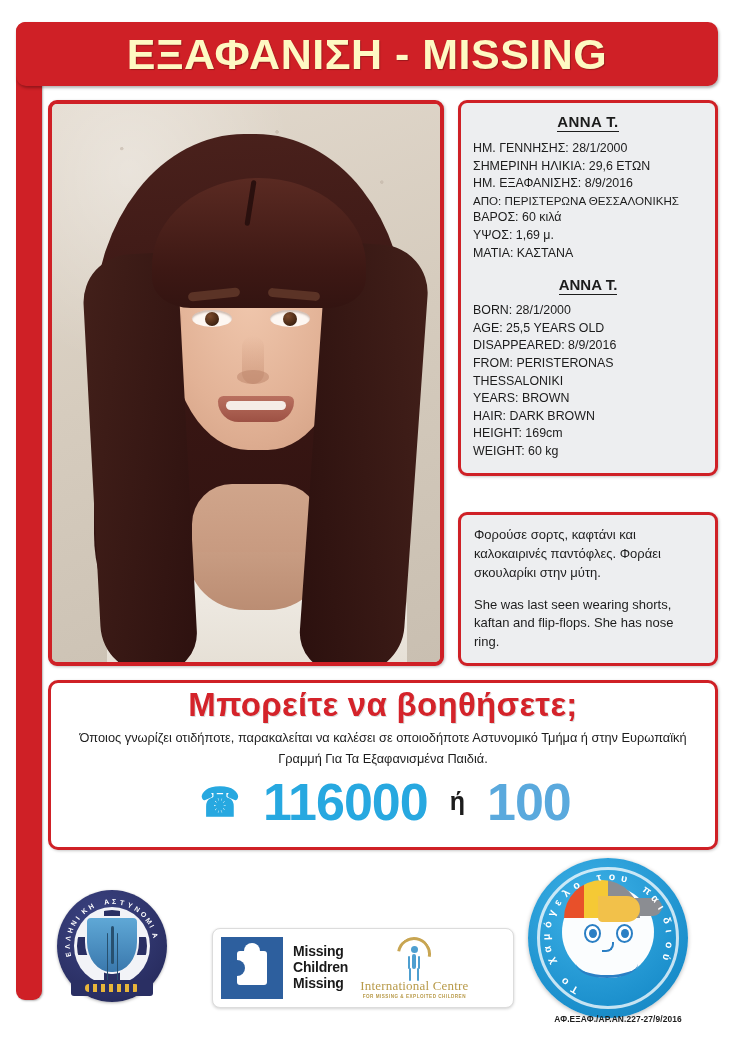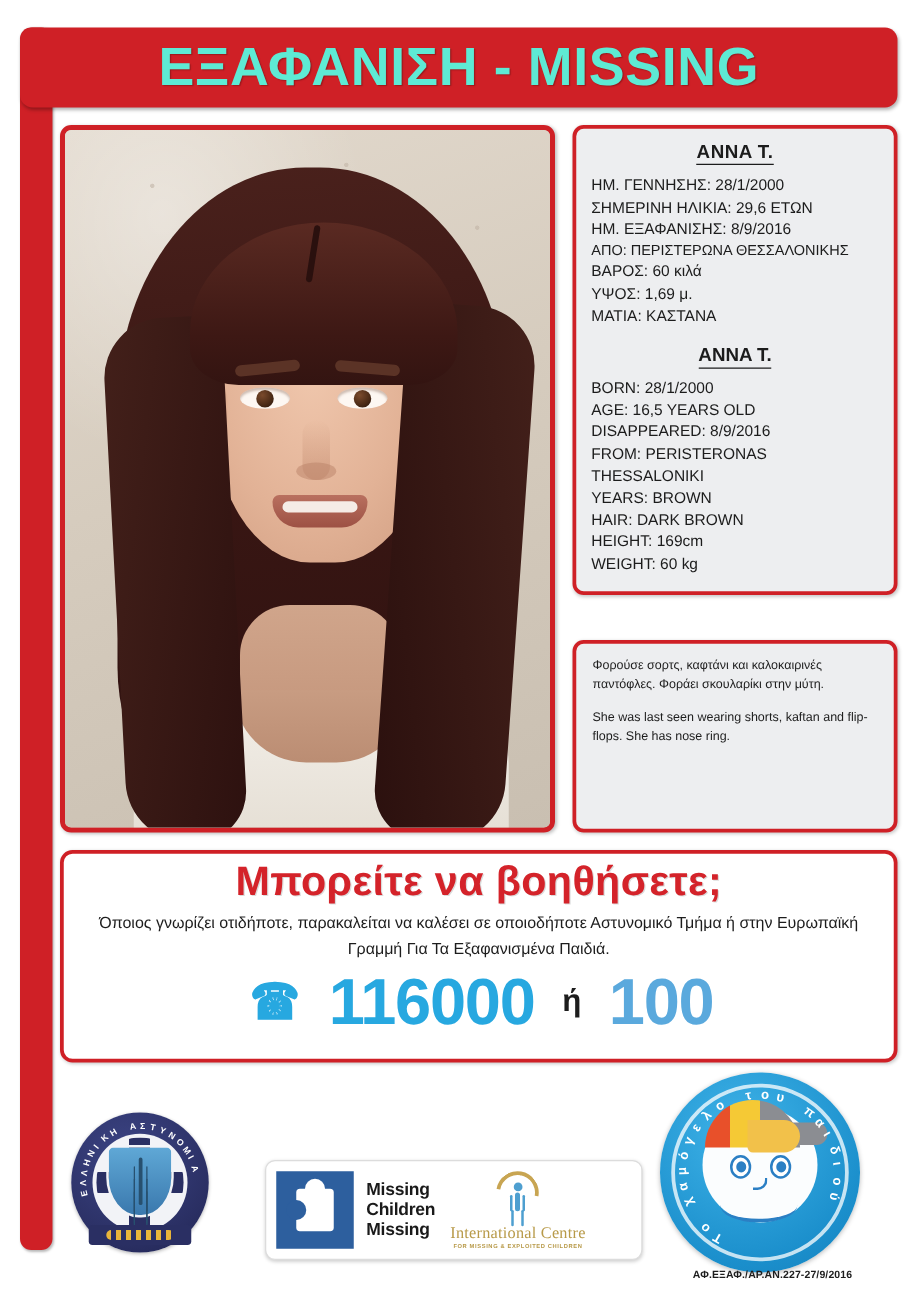--- a/index.html
+++ b/index.html
@@ -40,21 +40,21 @@
     background: #cf2026;
     border-radius: 10px;
     box-shadow: 1px 2px 3px rgba(0,0,0,.3);
     display: flex;
     align-items: center;
     justify-content: center;
     overflow: hidden;
   }
 
   .header-title {
-    color: #5eead4;
+    color: #fef9c3;
     font-size: 43px;
     font-weight: bold;
     letter-spacing: 0.5px;
     line-height: 1;
     white-space: nowrap;
     text-shadow: 1px 1px 1px rgba(0,0,0,.25);
   }
 
   
   .photo-box {
@@ -246,21 +246,21 @@
     top: 512px;
     width: 260px;
     height: 154px;
     border: 3px solid #cf2026;
     border-radius: 9px;
     background: #edeef0;
     padding: 11px 13px;
     box-shadow: 1px 1px 3px rgba(0,0,0,.22);
   }
   .desc-p {
-    font-size: 10px;
+    font-size: 13px;
     line-height: 1.45;
     color: #1d1d1d;
   }
   .desc-p + .desc-p { margin-top: 13px; }
 
   
   .help-box {
     position: absolute;
     left: 48px;
     top: 680px;
@@ -607,21 +607,21 @@
       <span>ANNA T.</span>
     </div>
 
     <div class="detail-list">
       <div class="detail-line">
         <span class="lbl">BORN:</span>
         <span class="val">28/1/2000</span>
       </div>
       <div class="detail-line">
         <span class="lbl">AGE:</span>
-        <span class="val">16,5 YEARS OLD</span>
+        <span class="val">25,5 YEARS OLD</span>
       </div>
       <div class="detail-line">
         <span class="lbl">DISAPPEARED:</span>
         <span class="val">8/9/2016</span>
       </div>
       <div class="detail-line wrap">
         <span class="lbl">FROM:</span>
         <span class="val">PERISTERONAS THESSALONIKI</span>
       </div>
       <div class="detail-line">

